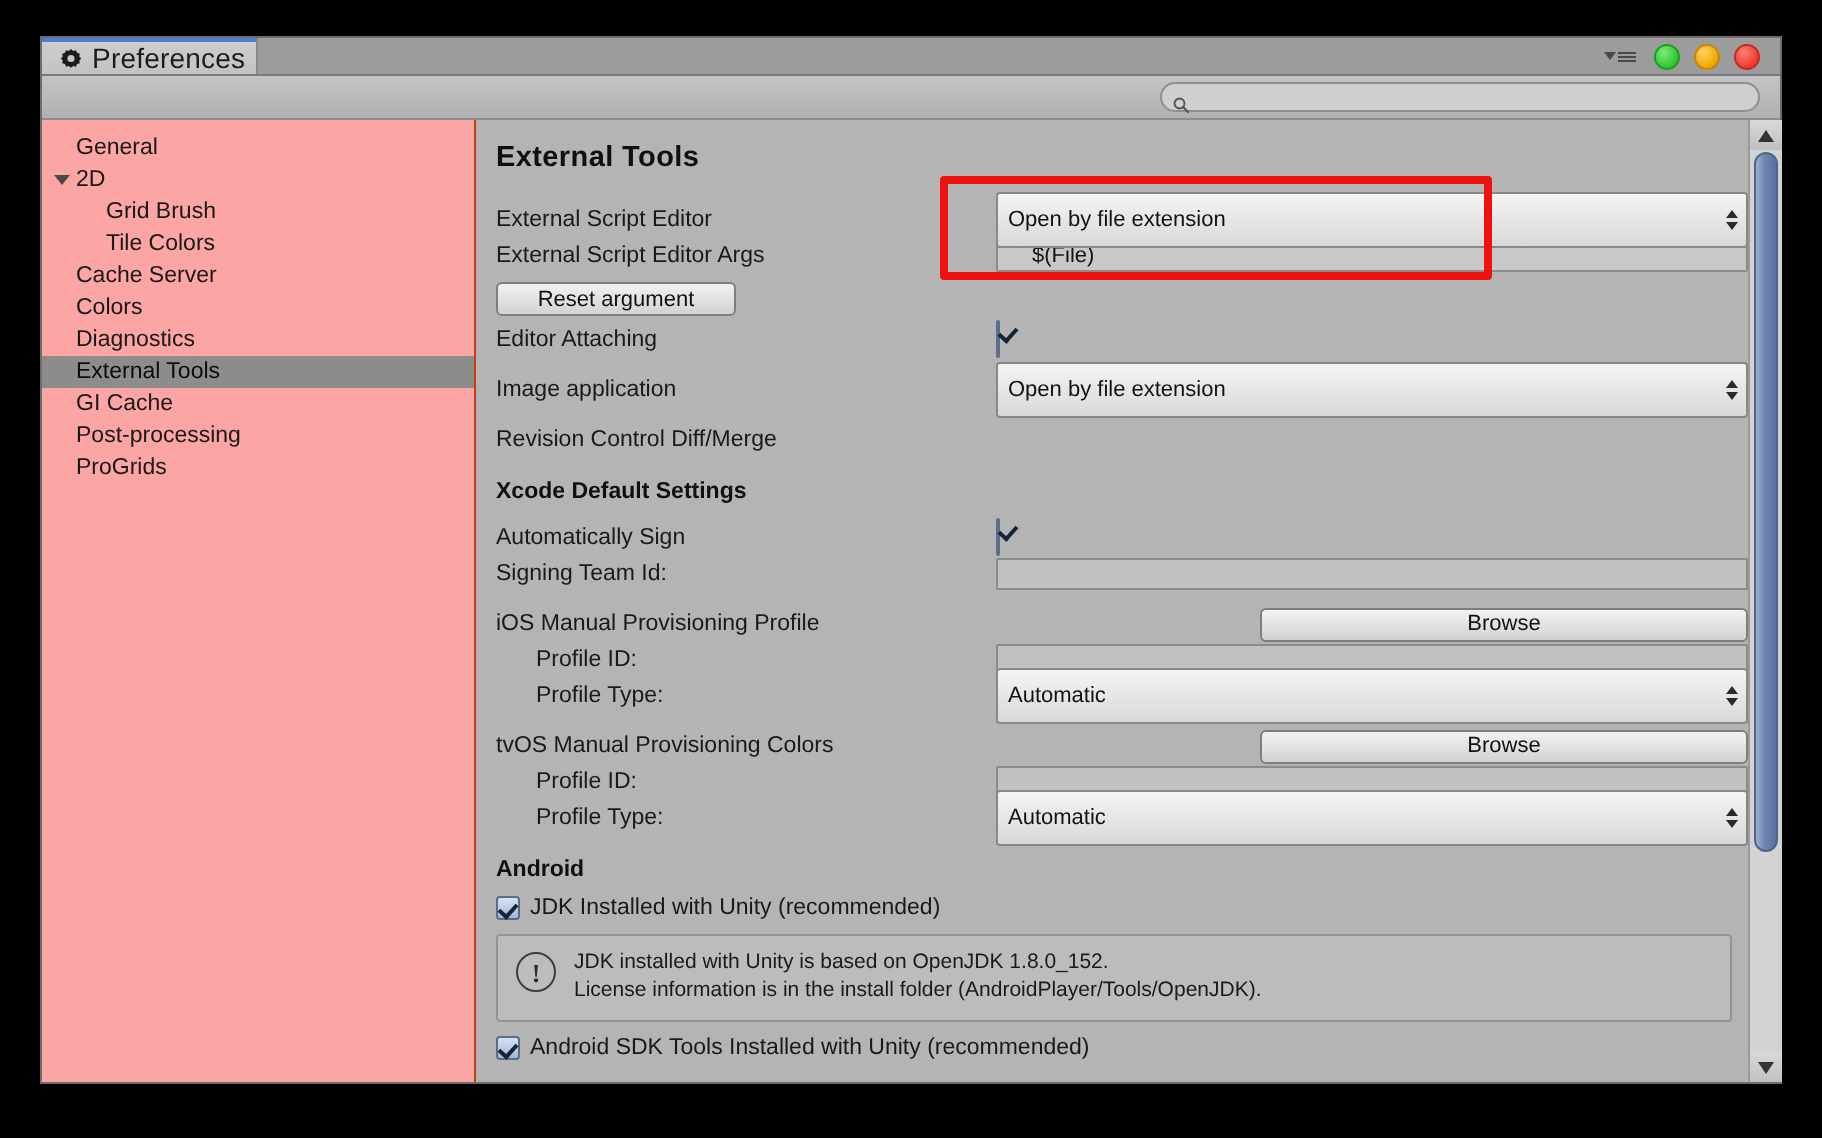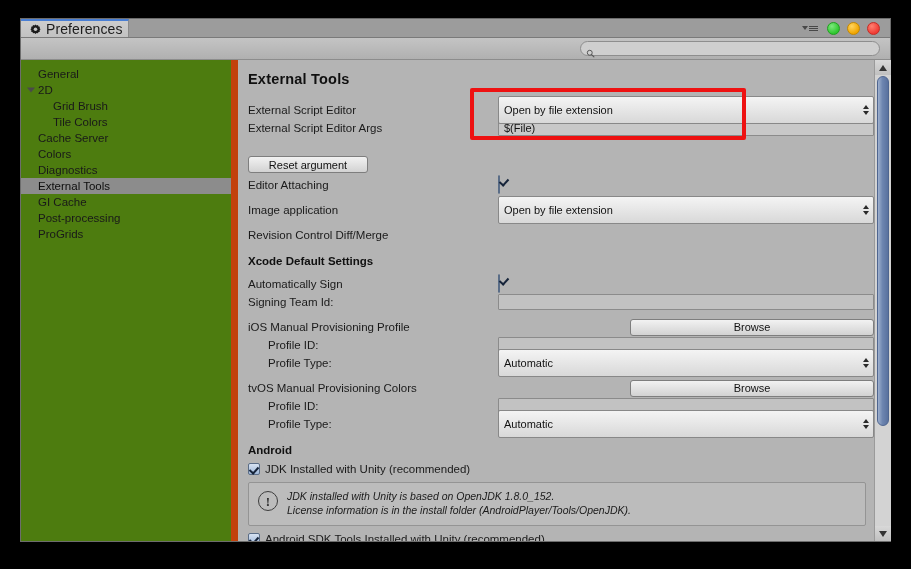--- a/index.html
+++ b/index.html
@@ -108,22 +108,22 @@
     font-family: "Liberation Sans", sans-serif;
     font-size: 10px; color: #333; width: 100%; height: 100%;
   }
 
   
   .body-split { display: flex; flex: 1 1 auto; min-height: 0; }
 
   
   .sidebar {
     width: 217px;
-    background: #4d7c0f;
-    border-right: 7px solid #c2410c;
+    background: #fca5a5;
+    border-right: 1px solid #c2410c;
     padding-top: 6px;
     flex: 0 0 auto;
   }
   .side-item {
     height: 16px;
     display: flex;
     align-items: center;
     font-size: 11.5px;
     color: #191919;
     padding-left: 17px;
@@ -214,40 +214,40 @@
   }
 
   
   .textfield {
     height: 16px;
     background: #c8c8c8;
     border: 1px solid #8b8b8b;
     border-radius: 1px;
     display: flex;
     align-items: center;
-    padding-left: 5px;
+    padding-left: 17px;
     font-size: 11px;
     color: #111;
   }
   .textfield.empty { background: #c2c2c2; }
 
   
   .btn {
     height: 17px;
     background: linear-gradient(#f2f2f2, #d2d2d2);
     border: 1px solid #7e7e7e;
     border-radius: 3px;
     display: inline-flex;
     align-items: center;
     justify-content: center;
     font-size: 11px;
     color: #111;
     padding: 0 10px;
   }
-  .btn.reset { width: 120px; margin: 19px 0 3px 0; }
+  .btn.reset { width: 120px; margin: 4px 0 3px 0; }
   .btn.browse { width: 100%; }
 
   
   .cbx {
     width: 12px; height: 12px;
     background: linear-gradient(#d6e2f2, #9fb8da);
     border: 1px solid #5a6d87;
     border-radius: 2px;
     position: relative;
     flex: 0 0 auto;
@@ -277,21 +277,21 @@
   }
   .help-icon {
     width: 20px; height: 20px;
     border: 1.5px solid #3d3d3d;
     border-radius: 50%;
     display:flex; align-items:center; justify-content:center;
     flex: 0 0 auto;
     margin-top: 1px;
   }
   .help-icon span { font-size: 13px; font-weight: bold; color: #2e2e2e; line-height: 1; font-family: "Liberation Serif", serif;}
-  .help-text { font-size: 10.5px; color: #1a1a1a; line-height: 13.5px; font-style: italic; }
+  .help-text { font-size: 10.5px; color: #1a1a1a; line-height: 13.5px; }
 
   .vspace { height: 9px; }
   .vspace-sm { height: 5px; }
 
   
   .vscroll {
     width: 16px;
     background: #c6c6c6;
     border-left: 1px solid #9a9a9a;
     display: flex;

